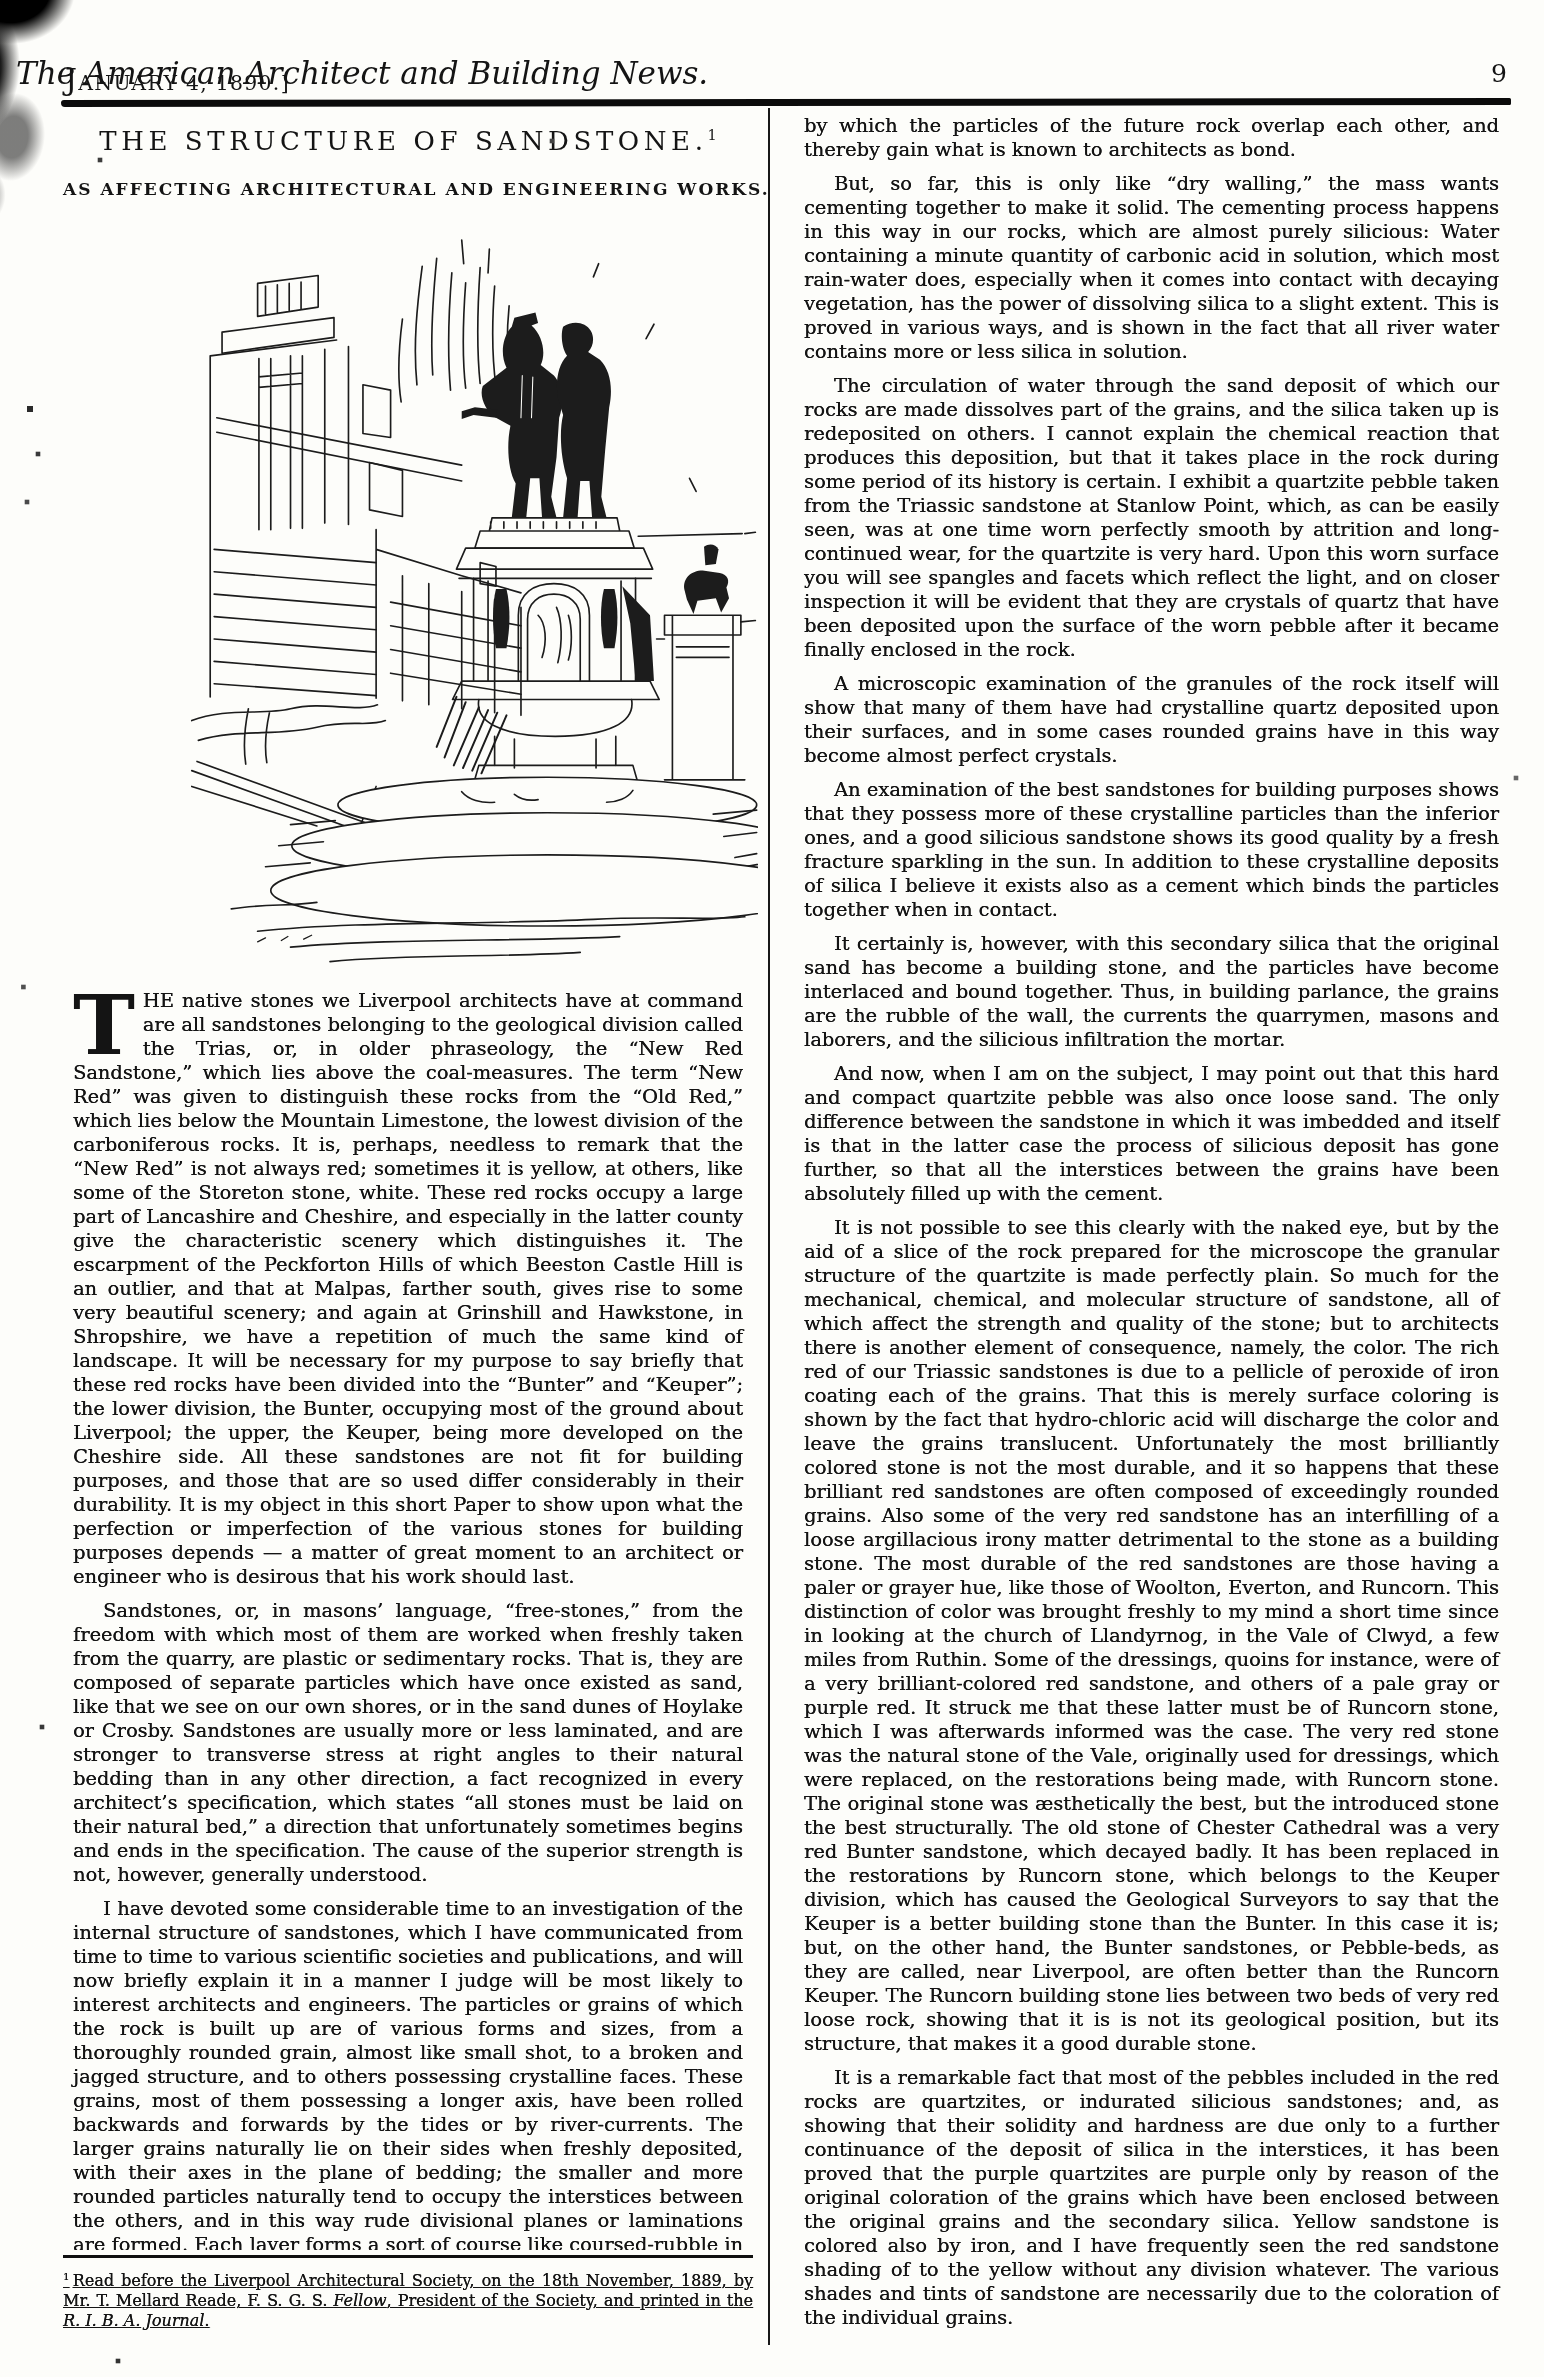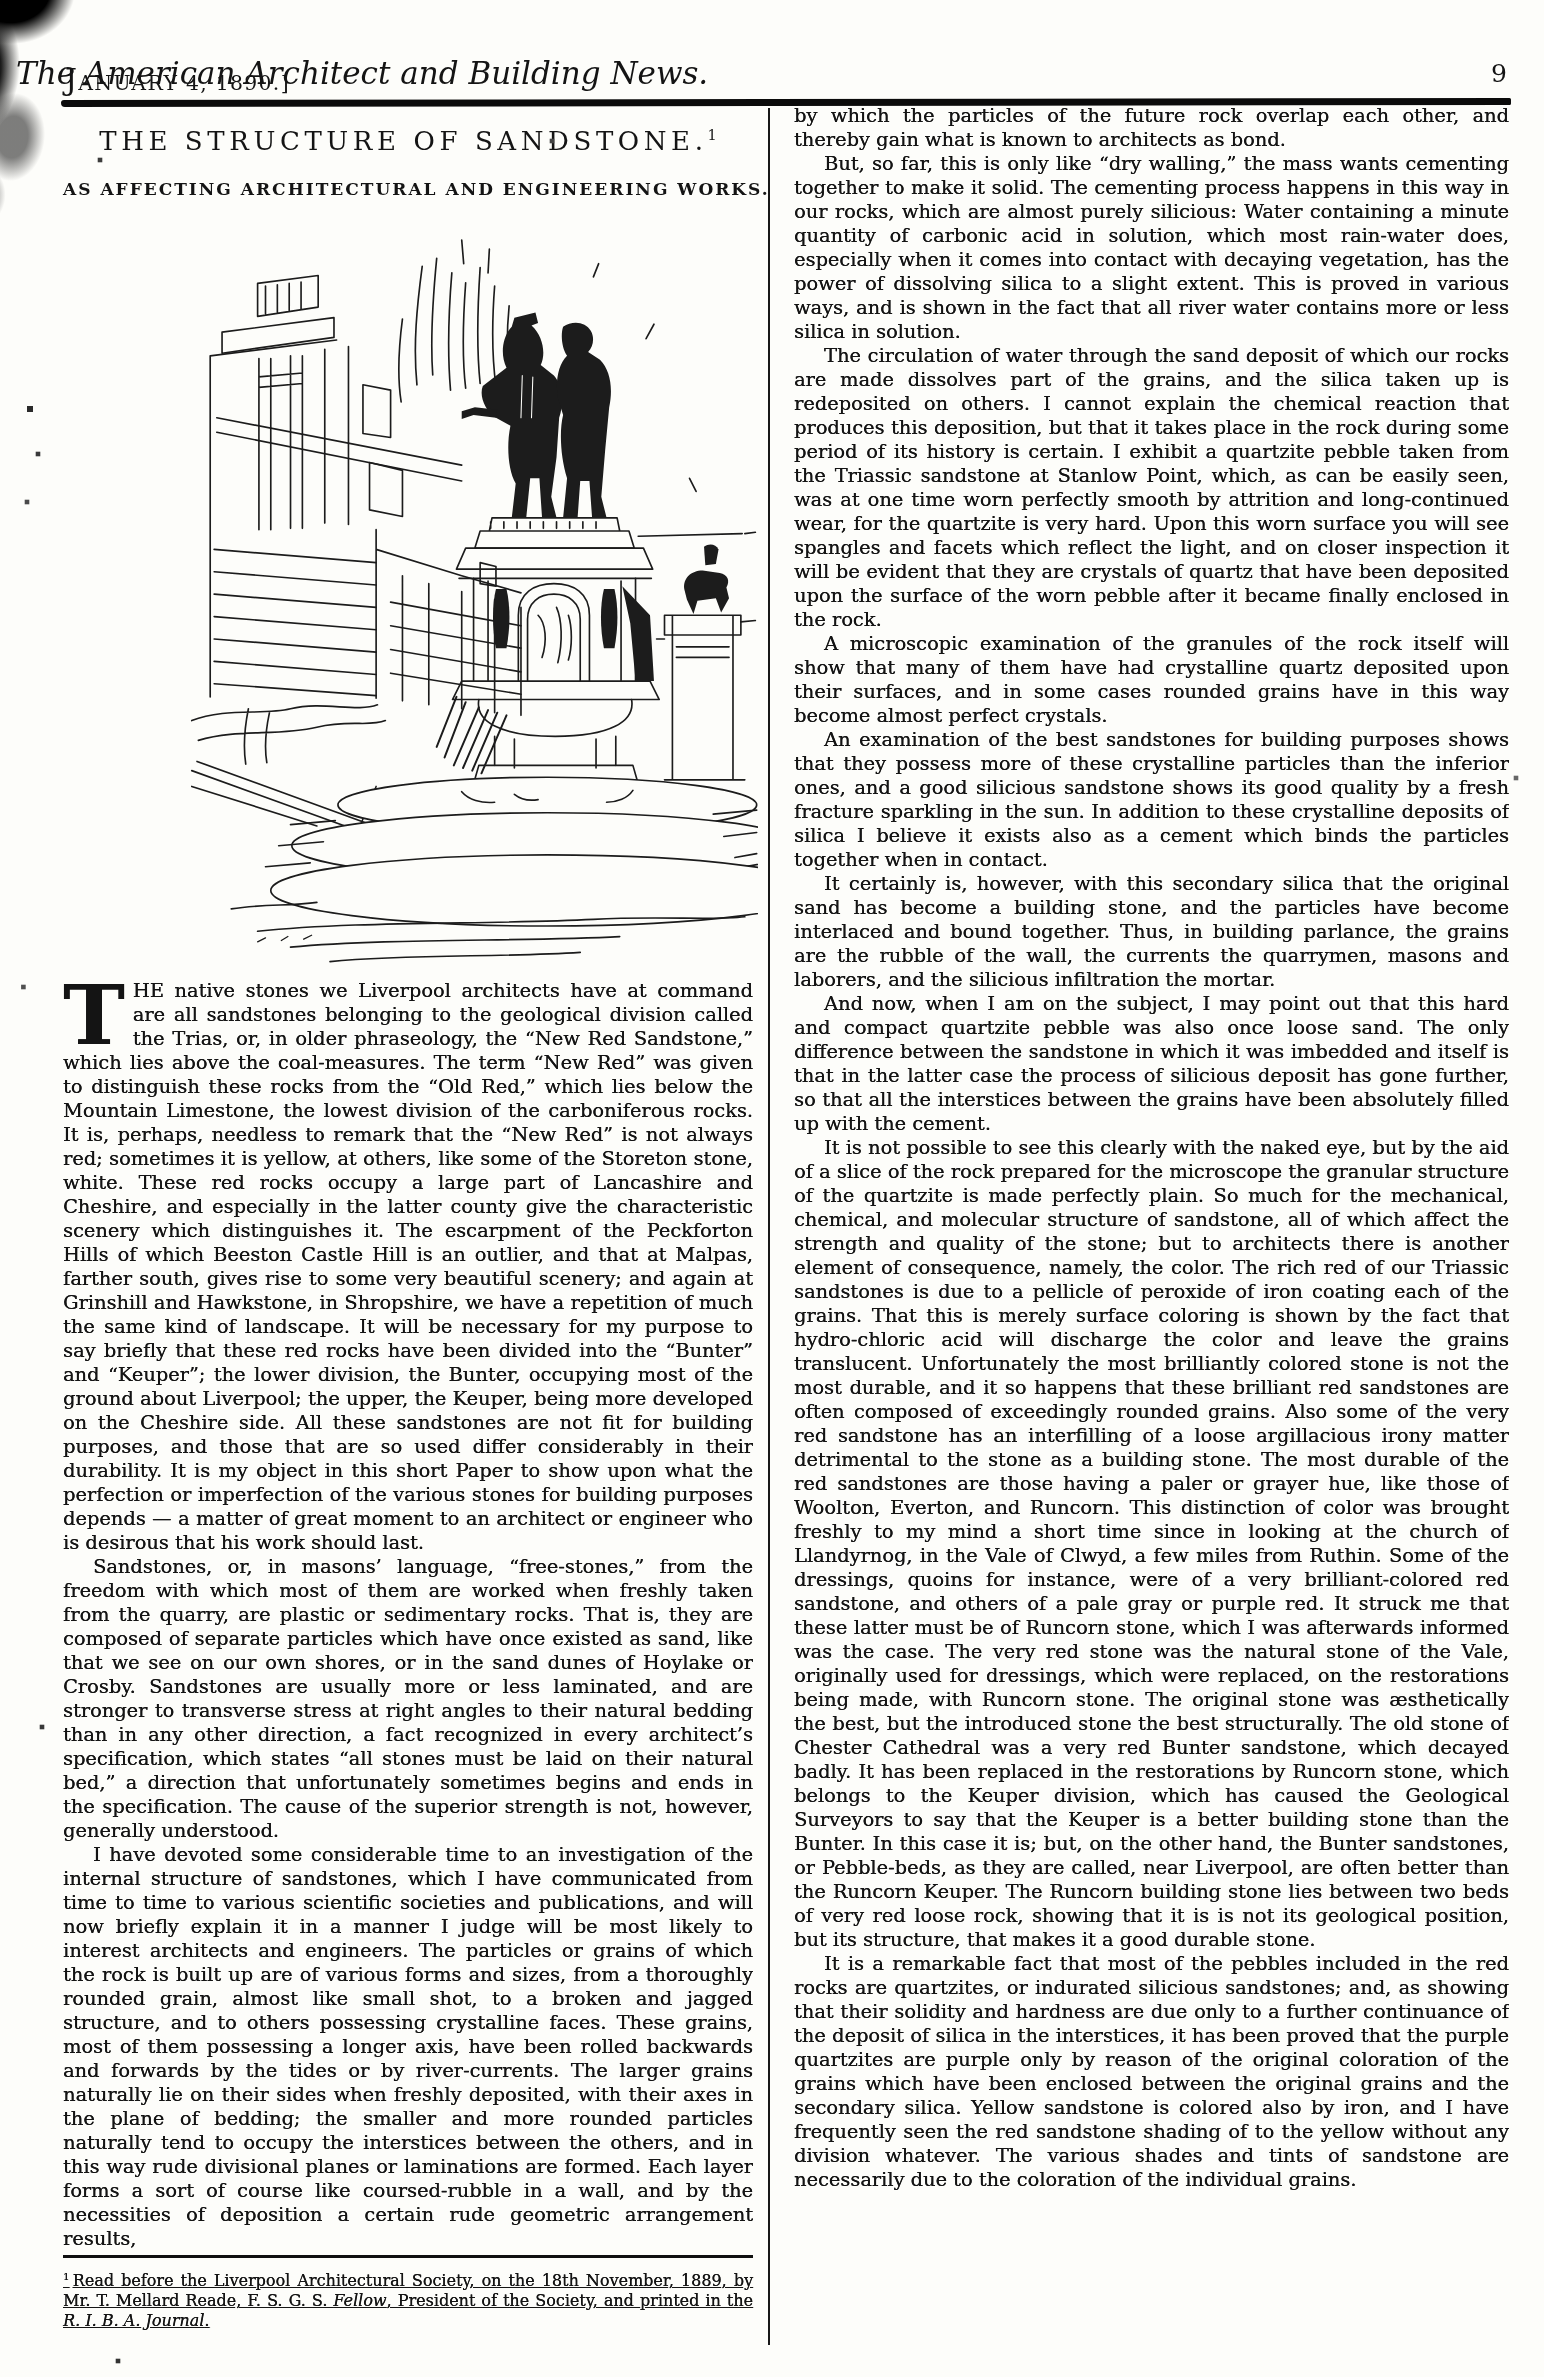--- a/index.html
+++ b/index.html
@@ -22,21 +22,21 @@
              text-align:justify;font-size:19.4px;line-height:24px;}
   .article-title{position:absolute;top:17px;left:0;width:100%;text-align:center;
                  font-size:26px;font-weight:normal;letter-spacing:4.6px;margin:0;white-space:nowrap;}
   .article-title sup{font-size:14.5px;letter-spacing:0;}
   .article-subtitle{position:absolute;top:70px;left:0;width:100%;text-align:center;
                     font-size:17px;font-weight:bold;letter-spacing:2px;margin:0;white-space:nowrap;}
   .figure-wrap{position:absolute;top:111px;left:30px;width:665px;height:751px;}
   .figure-wrap svg{width:100%;height:100%;}
   .body-block{position:absolute;top:870px;left:0;width:100%;height:1271px;overflow:hidden;
               text-align:justify;font-size:19.4px;line-height:24px;}
-  p{margin:0;}
+  p{margin:10px;}
   .ind{text-indent:30px;}
   .dropcap{float:left;font-size:83px;line-height:62px;padding:5.3px 8px 0 0;font-weight:bold;}
   
   .body-block, .right-col, .footnote{text-shadow:0.2px 0 0 currentColor;}
 
   
   .fn-rule{position:absolute;top:2146px;left:0;width:100%;height:2.6px;background:#101010;}
   .footnote{position:absolute;top:2158px;left:0;width:100%;font-size:16px;line-height:20px;text-align:justify;text-decoration:underline;}
   .footnote sup{font-size:10px;margin-right:3.3px;}
 

